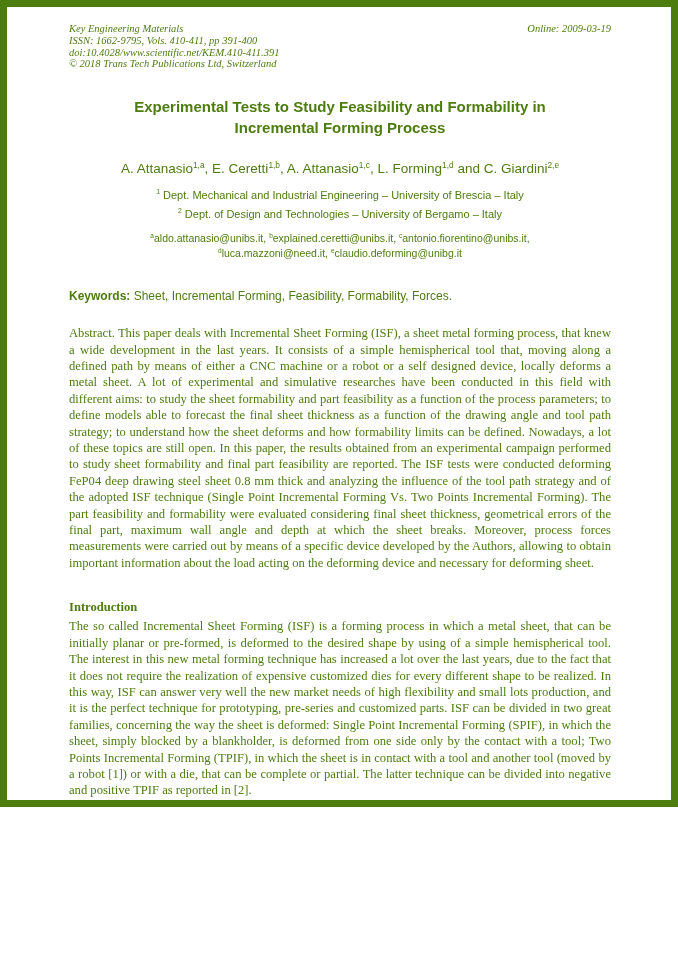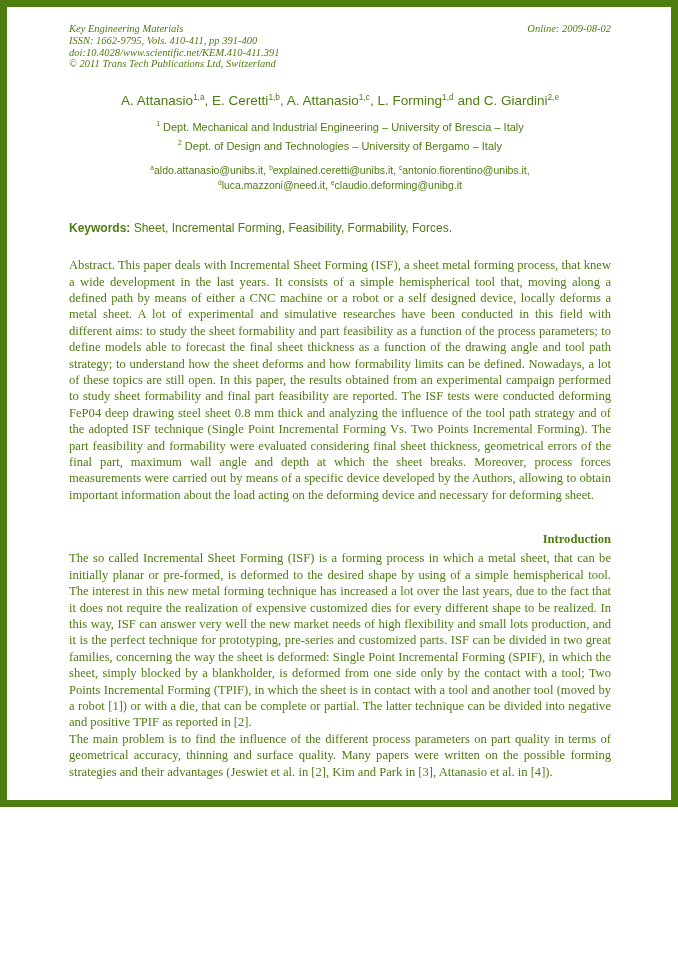--- a/index.html
+++ b/index.html
@@ -78,41 +78,41 @@
     line-height: 16.4px;
     text-align: justify;
   }
   .abstract { margin: 22px 0 0 0; }
   .abstract b { font-weight: normal; }
   .section-heading {
     font-family: "Liberation Serif", serif;
     font-weight: bold;
     font-size: 12.6px;
     margin: 29px 0 0 0;
-    text-align: right;
   }
   .para { margin: 3px 0 0 0; }
   .para + .para { margin-top: 0; }
 </style>
 </head>
 <body>
 
 <div class="page">
   <div class="content">
 
     <div class="header-row">
       <div class="header-left">
         <div>Key Engineering Materials</div>
         <div>ISSN: 1662-9795, Vols. 410-411, pp 391-400</div>
         <div>doi:10.4028/www.scientific.net/KEM.410-411.391</div>
-        <div>© 2011 Trans Tech Publications Ltd, Switzerland</div>
+        <div>© 2018 Trans Tech Publications Ltd, Switzerland</div>
       </div>
-      <div class="header-right">Online: 2009-08-02</div>
+      <div class="header-right">Online: 2009-03-19</div>
     </div>
 
+    <h1 class="title">Experimental Tests to Study Feasibility and Formability in Incremental Forming Process</h1>
 
     <div class="authors">
       <span>A. Attanasio</span><sup>1,a</sup><span>, </span><span>E. Ceretti</span><sup>1,b</sup><span>, </span><span>A. Attanasio</span><sup>1,c</sup><span>, </span><span>L. Forming</span><sup>1,d</sup><span> and </span><span>C. Giardini</span><sup>2,e</sup>
     </div>
 
     <div class="affiliation">
       <sup>1</sup><span> Dept. Mechanical and Industrial Engineering – University of Brescia – Italy</span>
     </div>
     <div class="affiliation">
       <sup>2</sup><span> Dept. of Design and Technologies – University of Bergamo – Italy</span>

